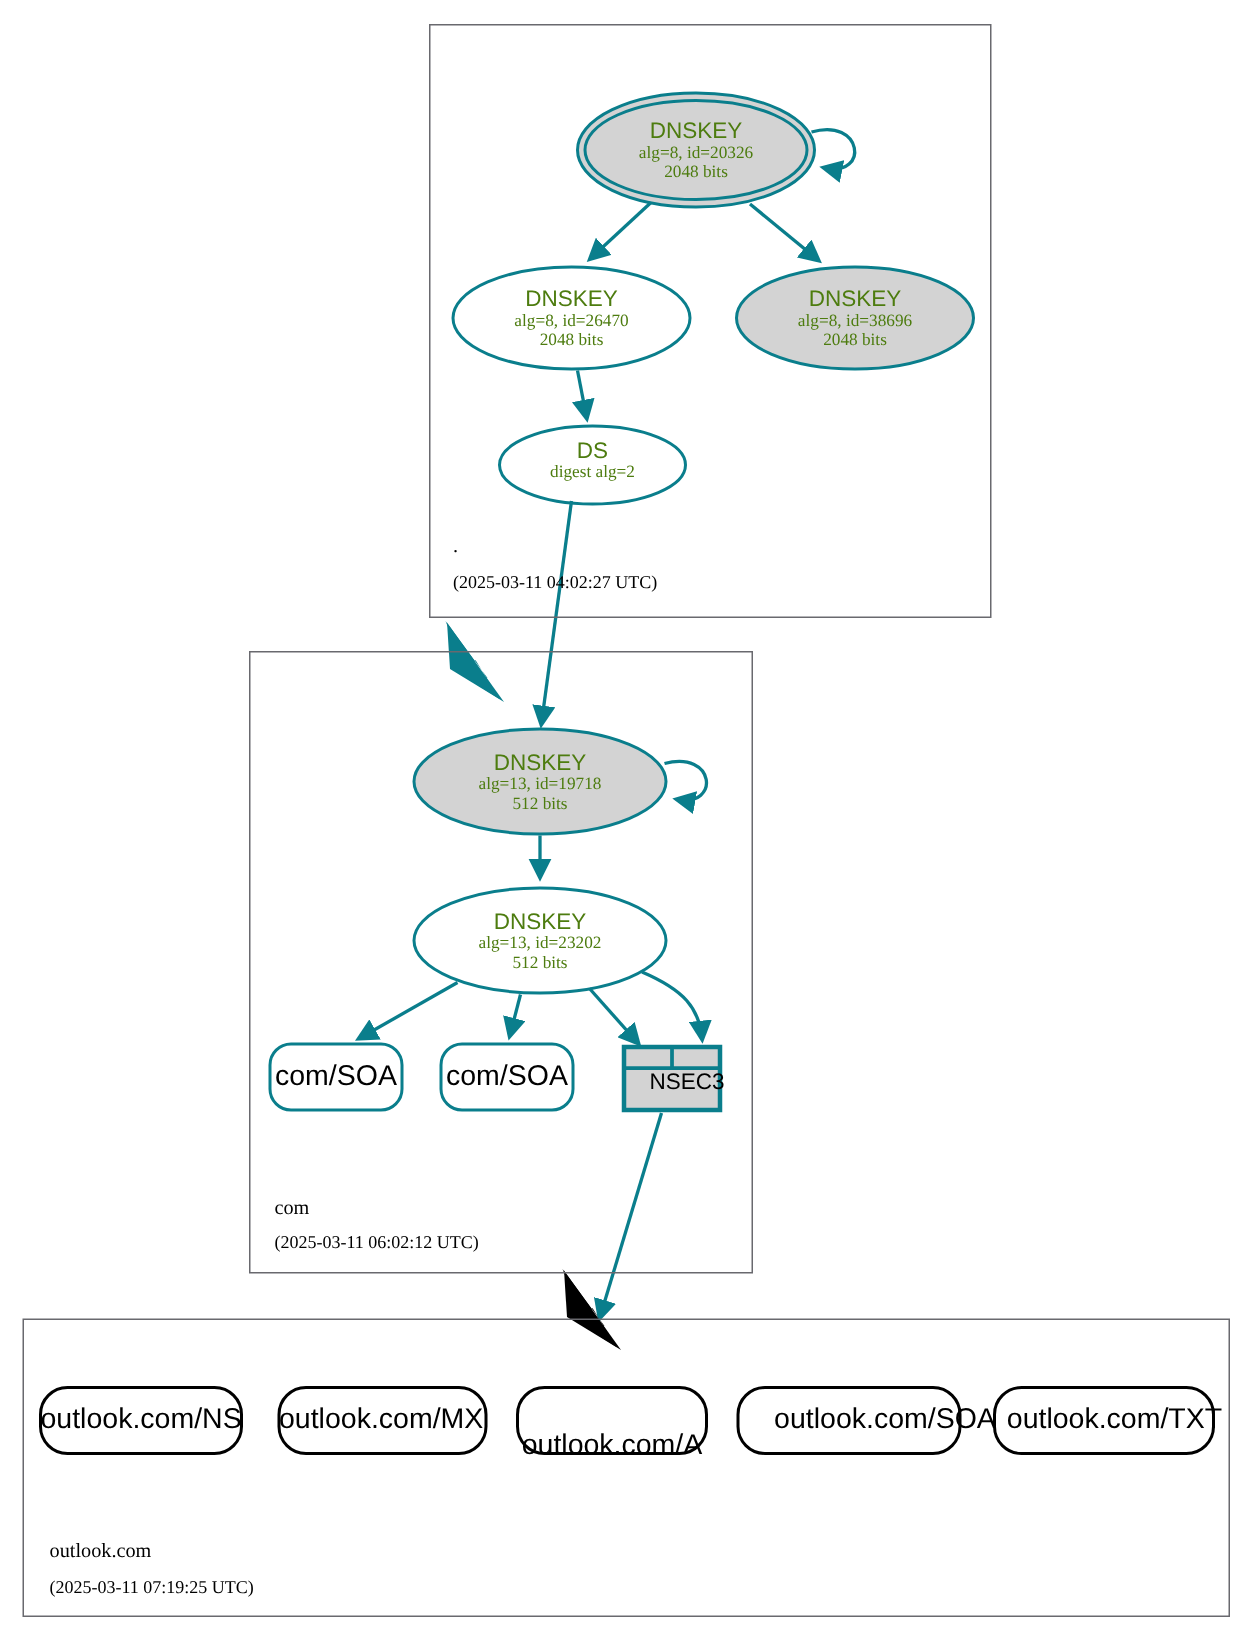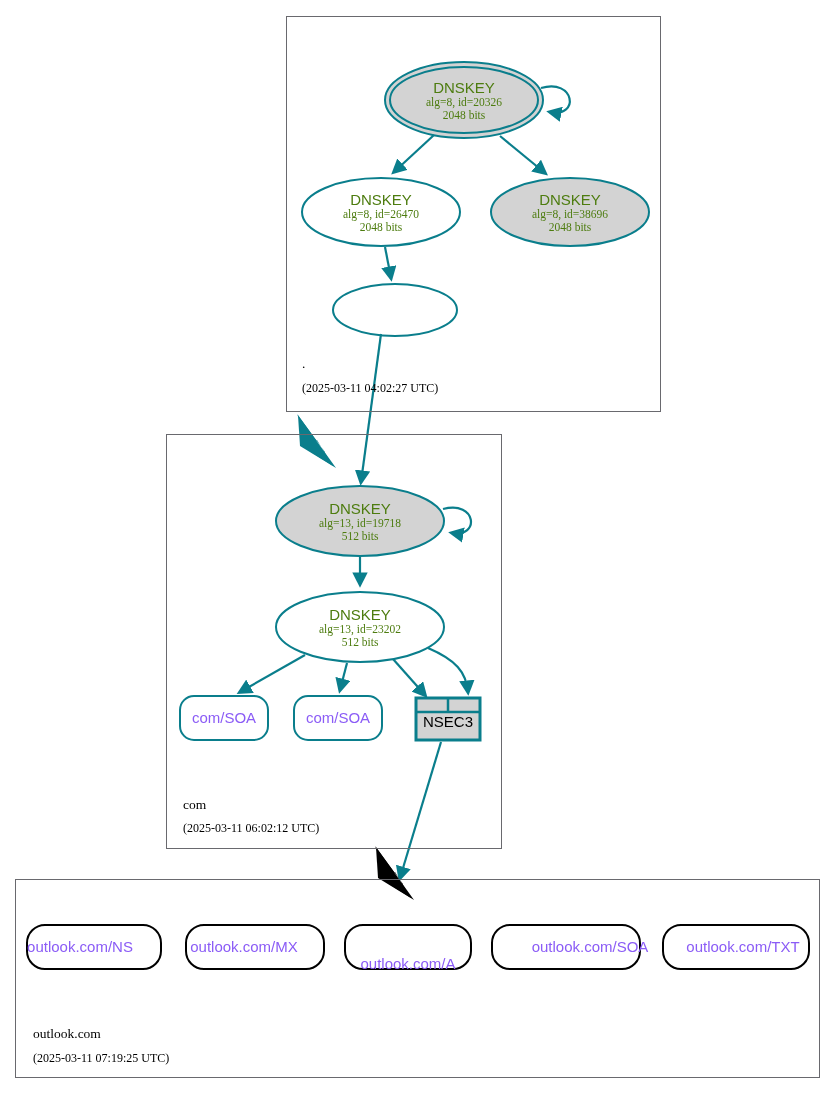--- a/index.html
+++ b/index.html
@@ -42,22 +42,22 @@
     font-size:15px;
     line-height:16px;
   }
   .t-sub{
     font-family:"Liberation Serif", serif;
     font-size:11.5px;
     line-height:13px;
   }
   .rr-label{
     font-family:"Liberation Sans", sans-serif;
-    font-size:15px;
-    color:#8b5cf6;
+    font-size:19px;
+    color:#000000;
     line-height:16px;
   }
   .nsec-label{
     font-family:"Liberation Sans", sans-serif;
     font-size:15px;
     color:#000;
     line-height:16px;
   }
 </style>
 </head>
@@ -159,38 +159,42 @@
     <div class="t-sub">alg=8, id=26470</div>
     <div class="t-sub">2048 bits</div>
   </div>
 
   <div class="node-text" style="left:470px;top:192px;width:200px;">
     <div class="t-title">DNSKEY</div>
     <div class="t-sub">alg=8, id=38696</div>
     <div class="t-sub">2048 bits</div>
   </div>
 
+  <div class="node-text" style="left:295px;top:293px;width:200px;">
+    <div class="t-title">DS</div>
+    <div class="t-sub">digest alg=2</div>
+  </div>
 
   <div class="node-text" style="left:260px;top:501px;width:200px;">
     <div class="t-title">DNSKEY</div>
     <div class="t-sub">alg=13, id=19718</div>
     <div class="t-sub">512 bits</div>
   </div>
 
   <div class="node-text" style="left:260px;top:607px;width:200px;">
     <div class="t-title">DNSKEY</div>
     <div class="t-sub">alg=13, id=23202</div>
     <div class="t-sub">512 bits</div>
   </div>
 
   <div class="node-text rr-label" style="left:180px;top:710px;width:88px;">com/SOA</div>
 
   <div class="node-text rr-label" style="left:294px;top:710px;width:88px;">com/SOA</div>
 
-  <div class="node-text nsec-label" style="left:416px;top:714px;width:64px;">NSEC3</div>
+  <div class="node-text nsec-label" style="left:416px;top:714px;width:84px;">NSEC3</div>
 
   <div class="node-text rr-label" style="left:27px;top:939px;width:106px;">outlook.com/NS</div>
   <div class="node-text rr-label" style="left:186px;top:939px;width:116px;">outlook.com/MX</div>
   <div class="node-text rr-label" style="left:345px;top:956px;width:126px;">outlook.com/A</div>
   <div class="node-text rr-label" style="left:492px;top:939px;width:148px;margin-left:24px;">outlook.com/SOA</div>
   <div class="node-text rr-label" style="left:663px;top:939px;width:160px;">outlook.com/TXT</div>
 
 </div>
 
 </body></html>

